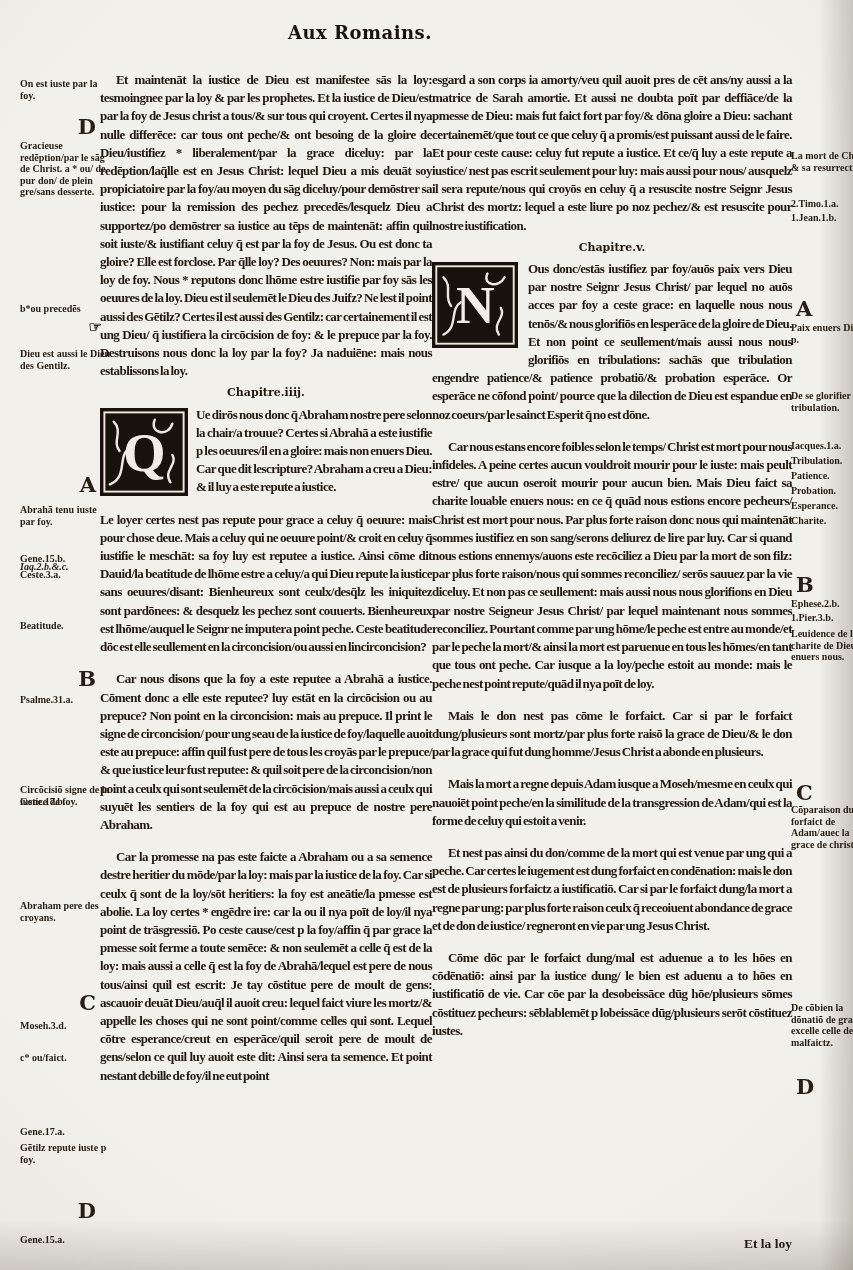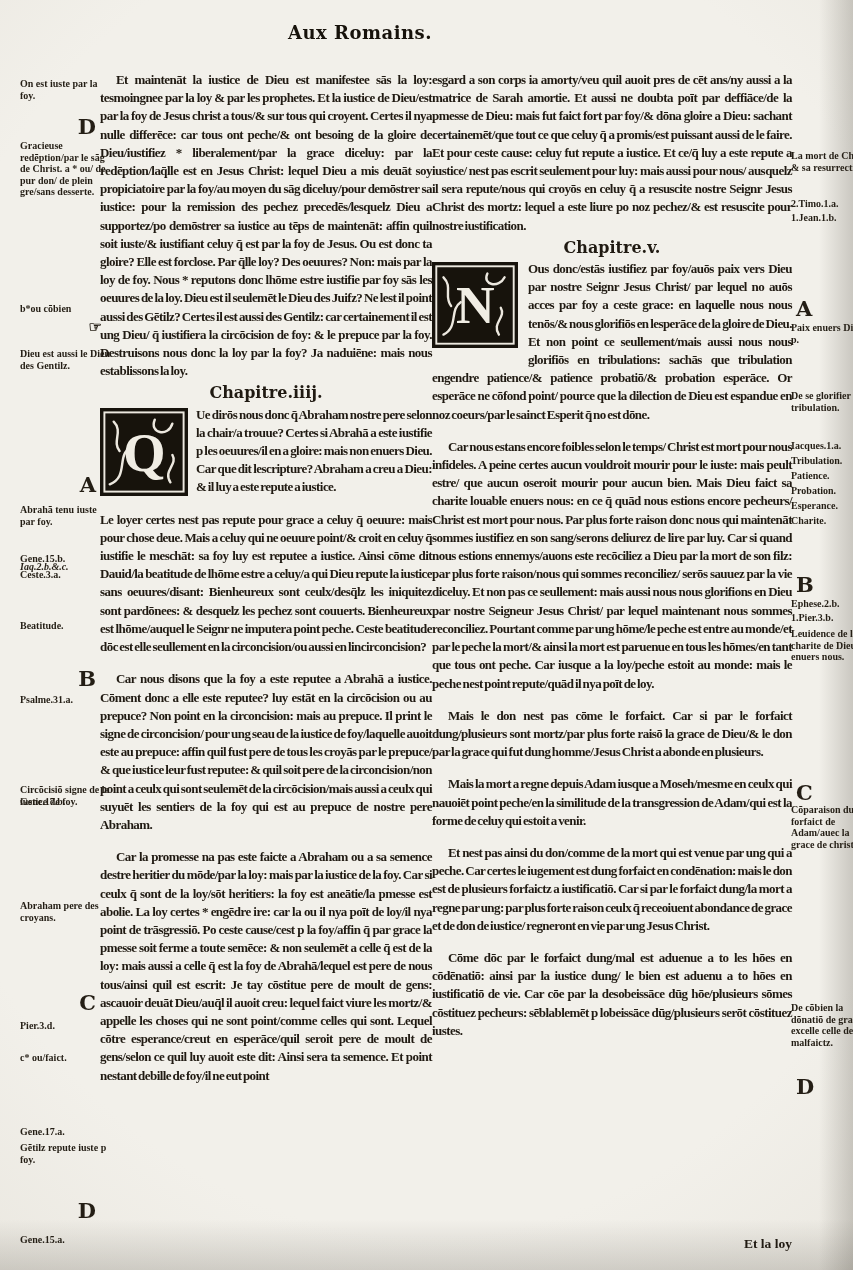--- a/index.html
+++ b/index.html
@@ -22,21 +22,21 @@
   .col{
     position:absolute;top:57px;text-align:justify;font-weight:bold;
     font-size:13px;line-height:18.2px;letter-spacing:-0.55px;word-spacing:-1.2px;
     color:#201a12;
   }
   .col.left{left:100px;width:332px;}
   .col.right{left:432px;width:360px;}
   .col p{margin:14px 0 4px 0;}
   .indent{text-indent:16px;}
   .chap{
-    text-align:center;font-size:16px;letter-spacing:0;word-spacing:0;
+    text-align:center;font-size:11px;letter-spacing:0;word-spacing:0;
     margin:1px 0 3px 0;font-family:"DejaVu Serif", serif;
   }
   .dc-para{margin:0 0 4px 0;}
   .dropcap{float:left;width:88px;height:88px;margin:2px 8px 2px 0;display:block;}
   .dropcap svg{display:block;}
   .dc-letter{font-family:"Liberation Serif", serif;font-weight:bold;font-size:56px;fill:#f0ede4;}
   .catchword{
     position:absolute;left:592px;top:1236px;width:200px;text-align:right;
     font-weight:bold;font-size:13.5px;color:#201a12;
   }
@@ -60,36 +60,36 @@
 
 <div class="page">
 
   <div class="runhead left">Aux Romains.</div>
 
   <div class="lmargin">
 
   <div class="mnote" style="top: 78px;">On est iuste par la foy.</div>
       <div class="mnote letter" style="top: 116px;">D</div>
       <div class="mnote" style="top: 140px;">Gracieuse redēption/par le sāg de Christ. a * ou/ de pur don/ de plein gre/sans desserte.</div>
-      <div class="mnote" style="top: 303px;">b*ou cōbien</div>
+      <div class="mnote" style="top: 303px;">b*ou precedēs</div>
       <div class="mnote manicule" style="top: 322px;">☞</div>
       <div class="mnote" style="top: 348px;">Dieu est aussi le Dieu des Gentilz.</div>
       <div class="mnote letter" style="top: 474px;">A</div>
       <div class="mnote" style="top: 504px;">Abrahā tenu iuste par foy.</div>
       <div class="mnote" style="top: 553px;">Gene.15.b.</div>
       <div class="mnote" style="top: 569px;">Ceste.3.a.</div>
       <div class="mnote" style="top: 561px; font-style: italic;">Iaq.2.b.&amp;.c.</div>
       <div class="mnote" style="top: 620px;">Beatitude.</div>
       <div class="mnote letter" style="top: 668px;">B</div>
       <div class="mnote" style="top: 694px;">Psalme.31.a.</div>
       <div class="mnote" style="top: 796px;">Gene.17.b.</div>
       <div class="mnote" style="top: 784px; font-family: Liberation Serif, serif;">Circōcisiō signe de la iustice de foy.</div>
       <div class="mnote" style="top: 900px;">Abraham pere des croyans.</div>
       <div class="mnote letter" style="top: 992px;">C</div>
-      <div class="mnote" style="top: 1020px;">Pier.3.d.</div>
+      <div class="mnote" style="top: 1020px;">Moseh.3.d.</div>
       <div class="mnote" style="top: 1052px;">c* ou/faict.</div>
       <div class="mnote" style="top: 1126px;">Gene.17.a.</div>
       <div class="mnote" style="top: 1142px;">Gētilz repute iuste p foy.</div>
       <div class="mnote letter" style="top: 1200px;">D</div>
       <div class="mnote" style="top: 1234px;">Gene.15.a.</div>
     </div>
 
   <div class="col left">
     <p class="indent">Et maintenāt la iustice de Dieu est manifestee sās la loy: tesmoingnee par la loy &amp; par les prophetes. Et la iustice de Dieu/est par la foy de Jesus christ a tous/&amp; sur tous qui croyent. Certes il nya nulle differēce: car tous ont peche/&amp; ont besoing de la gloire de Dieu/iustifiez * liberalement/par la grace diceluy: par la redēption/laq̄lle est en Jesus Christ: lequel Dieu a mis deuāt soy propiciatoire par la foy/au moyen du sāg diceluy/pour demōstrer sa iustice: pour la remission des pechez precedēs/lesquelz Dieu a supportez/po demōstrer sa iustice au tēps de maintenāt: affin quil soit iuste/&amp; iustifiant celuy q̄ est par la foy de Jesus. Ou est donc ta gloire? Elle est forclose. Par q̄lle loy? Des oeuures? Non: mais par la loy de foy. Nous * reputons donc lhōme estre iustifie par foy sās les oeuures de la loy. Dieu est il seulemēt le Dieu des Juifz? Ne lest il point aussi des Gētilz? Certes il est aussi des Gentilz: car certainement il est ung Dieu/ q̄ iustifiera la circōcision de foy: &amp; le prepuce par la foy. Destruisons nous donc la loy par la foy? Ja naduiēne: mais nous establissons la loy.</p>
     <div class="chap">Chapitre.iiij.</div>

